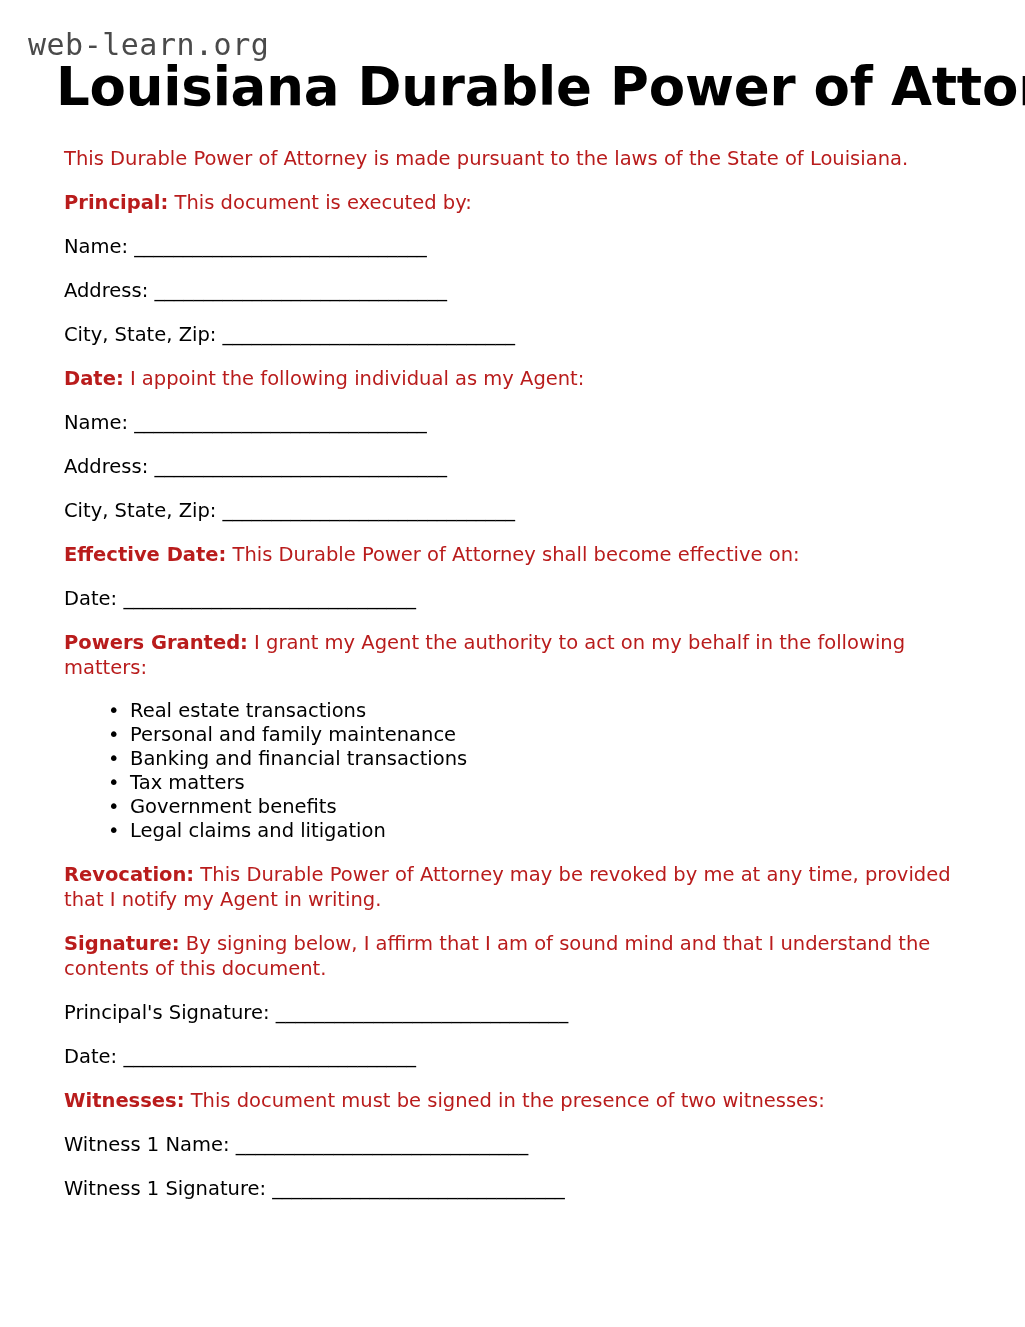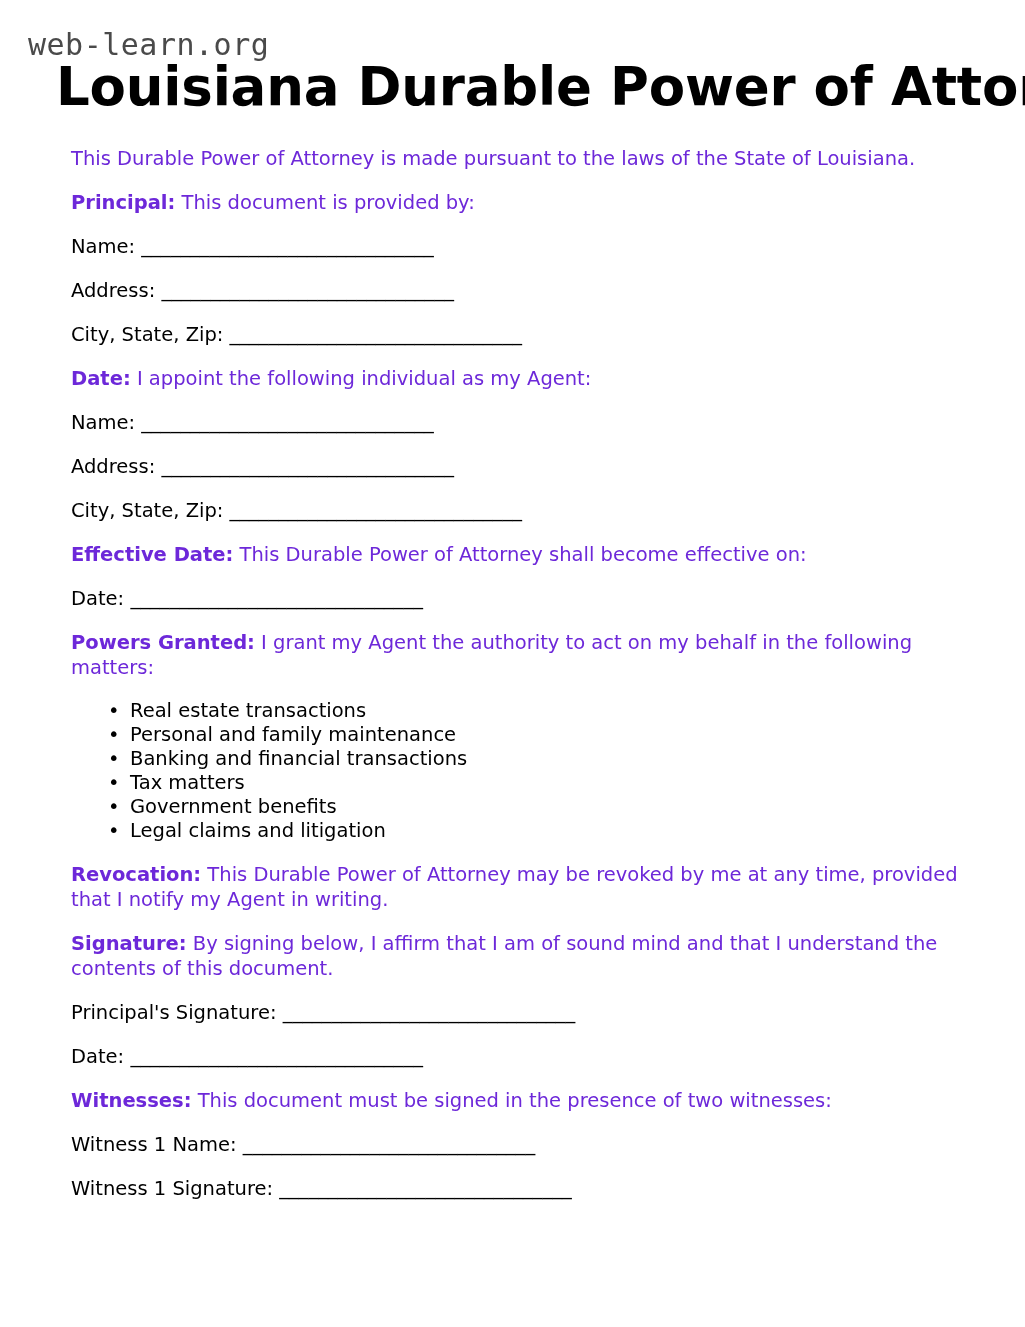--- a/index.html
+++ b/index.html
@@ -48,32 +48,32 @@
 
   
   .body-area {
     margin-top: 28px;
     width: 914px;
   }
 
   .para {
     font-size: 19.5px;
     line-height: 25px;
-    margin: 0 0 19px 15px;
-    color: #6d28d9;
+    margin: 0 0 19px 8px;
+    color: #b91c1c;
   }
 
   .para .lead {
     font-weight: bold;
   }
 
   .field-line {
     font-size: 19.5px;
     line-height: 25px;
-    margin: 0 0 19px 15px;
+    margin: 0 0 19px 8px;
     white-space: nowrap;
     color: #000000;
   }
 
   .field-label {
     font-weight: normal;
   }
 
   .blank {
     font-weight: normal;
@@ -111,21 +111,21 @@
 <div class="page">
 
   <div class="site-logo">web-learn.org</div>
 
   <h1 class="doc-title">Louisiana Durable Power of Attorney</h1>
 
   <div class="body-area">
 
     <p class="para"><span>This Durable Power of Attorney is made pursuant to the laws of the State of Louisiana.</span></p>
 
-    <p class="para"><span class="lead">Principal:</span><span> This document is provided by:</span></p>
+    <p class="para"><span class="lead">Principal:</span><span> This document is executed by:</span></p>
 
     <p class="field-line"><span class="field-label">Name: </span><span class="blank">______________________________</span></p>
 
     <p class="field-line"><span class="field-label">Address: </span><span class="blank">______________________________</span></p>
 
     <p class="field-line"><span class="field-label">City, State, Zip: </span><span class="blank">______________________________</span></p>
 
     <p class="para"><span class="lead">Date:</span><span> I appoint the following individual as my Agent:</span></p>
 
     <p class="field-line"><span class="field-label">Name: </span><span class="blank">______________________________</span></p>

